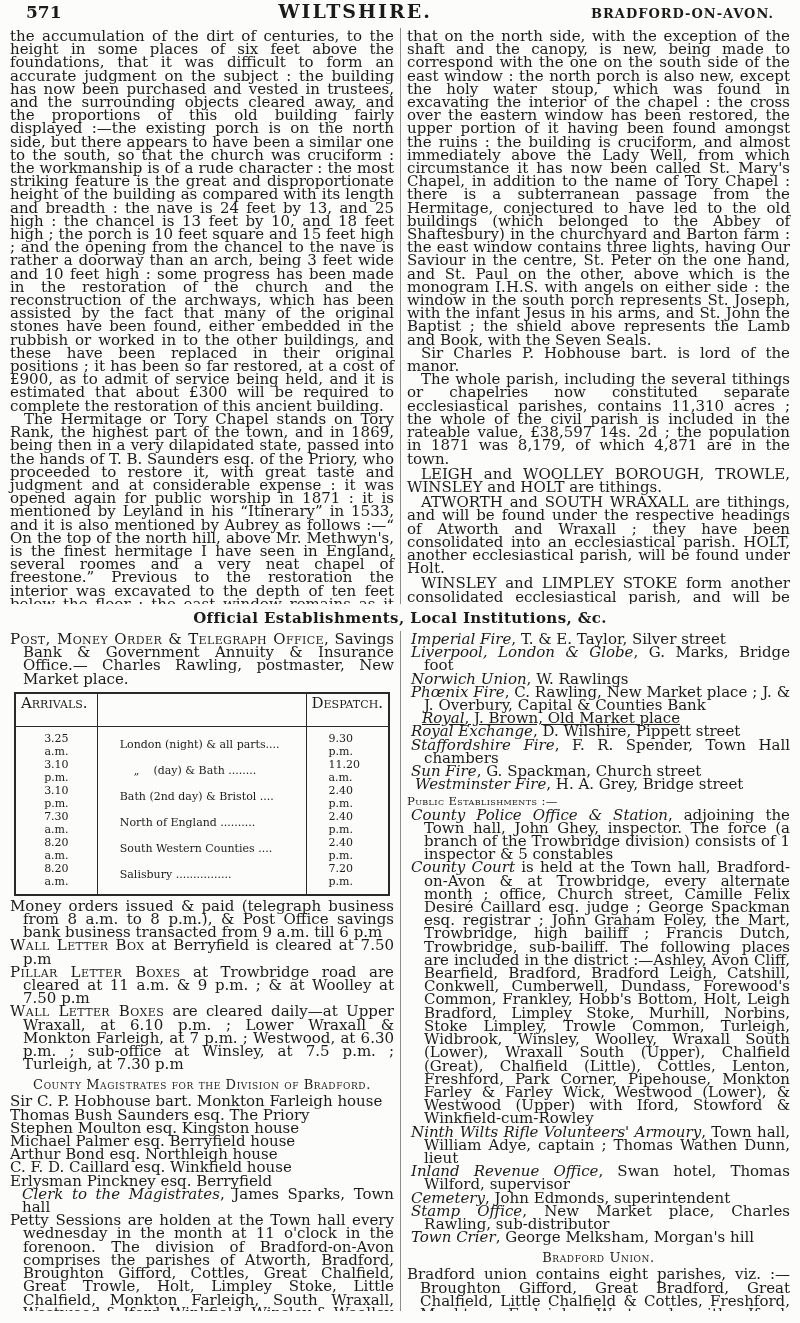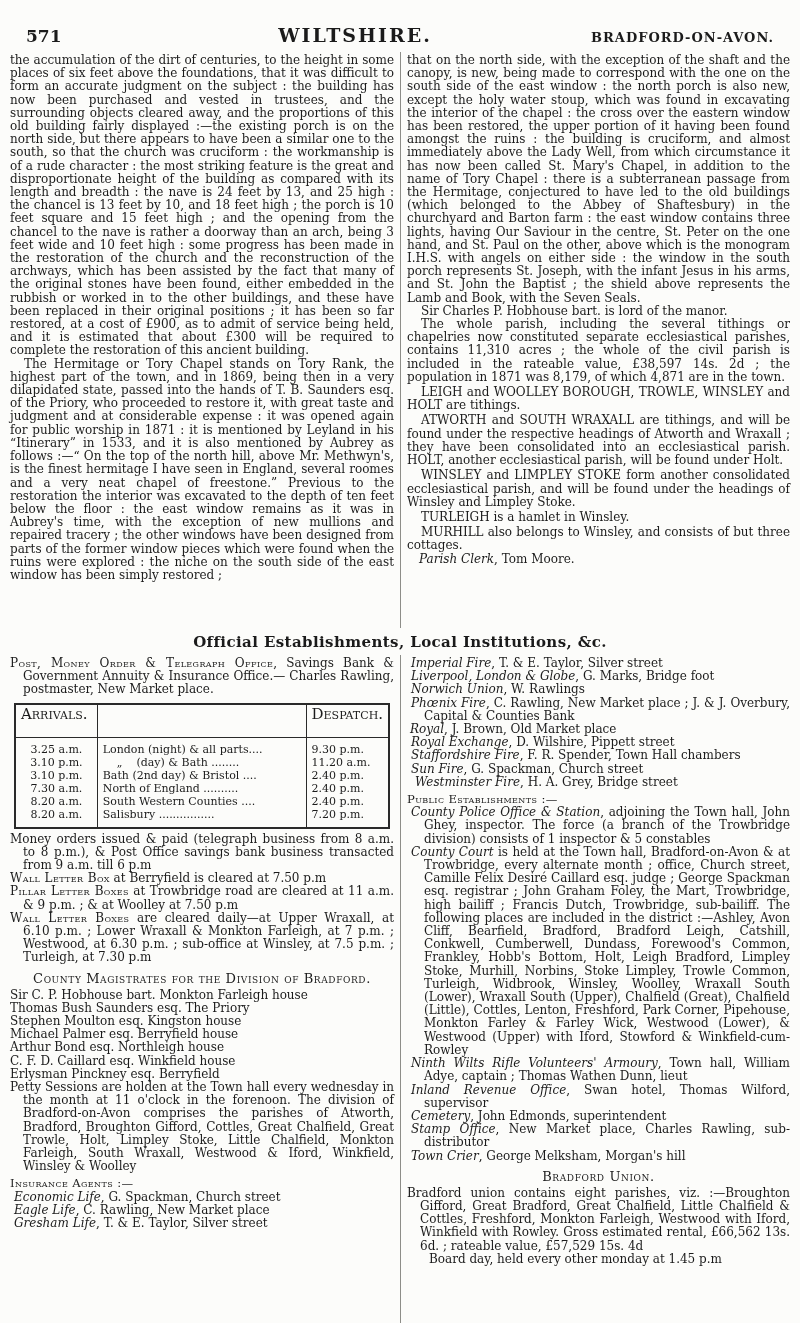--- a/index.html
+++ b/index.html
@@ -1,33 +1,33 @@
 <!DOCTYPE html>
 <html><head>
 <meta charset="utf-8">
 <style>
   html,body{margin:0;padding:0;background:#e8e8e4;}
   .page{
     width:800px;height:1323px;margin:0 auto;position:relative;overflow:hidden;
     background:#fcfcfa;color:#1b1b1b;
     font-family:"DejaVu Serif","Liberation Serif",serif;
   }
-  .page-header{display:flex;align-items:baseline;padding:24px 26px 2px 26px;height:26px;}
+  .page-header{display:flex;align-items:baseline;padding:0 26px 2px 26px;height:26px;}
   .page-num{width:140px;font-size:17px;font-weight:bold;}
   .county{flex:1;text-align:center;font-size:19px;font-weight:bold;letter-spacing:2px;}
   .place{width:230px;text-align:right;font-size:13px;font-weight:bold;letter-spacing:1px;}
 
   .cols{display:flex;padding:0 4px;}
   .cols.top{height:576px;overflow:hidden;}
   .cols.bottom{height:680px;overflow:hidden;}
   .col{width:50%;padding:2px 6px;box-sizing:border-box;}
   .col.cright{border-left:1px solid #8d8d88;}
 
   p{margin:0;}
-  .body{font-size:12px;line-height:13.2px;text-align:justify;}
+  .body{font-size:15px;line-height:13.2px;text-align:justify;}
   .indent{text-indent:14px;}
   .hang{padding-left:13px;text-indent:-13px;}
   .sc{font-variant:small-caps;letter-spacing:.4px;}
   .it{font-style:italic;}
   .gap{margin-top:2px;}
 
   .section-heading{
     margin:3px 0 2px;height:22px;line-height:22px;
     text-align:center;font-size:15px;font-weight:bold;letter-spacing:.4px;
   }
@@ -39,21 +39,21 @@
 
   table.mail{
     border-collapse:collapse;width:calc(100% - 8px);margin:6px 4px 4px;
     font-size:11px;line-height:13px;
     border:2px solid #2a2a2a;
   }
   table.mail th{
     font-variant:small-caps;font-weight:normal;text-align:left;
     padding:3px 5px 16px;border-bottom:1px solid #2a2a2a;font-size:15px;
   }
-  table.mail td{padding:0 5px;}
+  table.mail td{padding:0 22px;}
   .c-arr{width:22%;border-right:1px solid #2a2a2a;text-align:center;}
   .c-dep{width:22%;border-left:1px solid #2a2a2a;}
   tbody tr:first-child td{padding-top:5px;}
   tbody tr:last-child td{padding-bottom:6px;}
 </style>
 </head>
 <body>
 
 <div class="page">
 
@@ -136,35 +136,36 @@
       <p class="body hang"><span class="sc">Wall Letter Boxes</span><span> are cleared daily—at Upper Wraxall, at 6.10 p.m. ; Lower Wraxall &amp; Monkton Farleigh, at 7 p.m. ; Westwood, at 6.30 p.m. ; sub-office at Winsley, at 7.5 p.m. ; Turleigh, at 7.30 p.m</span></p>
 
       <p class="sub-heading">County Magistrates for the Division of Bradford.</p>
       <p class="body">Sir C. P. Hobhouse bart. Monkton Farleigh house</p>
       <p class="body">Thomas Bush Saunders esq. The Priory</p>
       <p class="body">Stephen Moulton esq. Kingston house</p>
       <p class="body">Michael Palmer esq. Berryfield house</p>
       <p class="body">Arthur Bond esq. Northleigh house</p>
       <p class="body">C. F. D. Caillard esq. Winkfield house</p>
       <p class="body">Erlysman Pinckney esq. Berryfield</p>
+      <p class="body" style="padding-left:12px;"><span class="it">Clerk to the Magistrates</span><span>, James Sparks, Town hall</span></p>
       <p class="body hang">Petty Sessions are holden at the Town hall every wednesday in the month at 11 o'clock in the forenoon. The division of Bradford-on-Avon comprises the parishes of Atworth, Bradford, Broughton Gifford, Cottles, Great Chalfield, Great Trowle, Holt, Limpley Stoke, Little Chalfield, Monkton Farleigh, South Wraxall, Westwood &amp; Iford, Winkfield, Winsley &amp; Woolley</p>
 
       <p class="body list-head">Insurance Agents :—</p>
       <p class="body hang" style="margin-left:4px;"><span class="it">Economic Life</span><span>, G. Spackman, Church street</span></p>
       <p class="body hang" style="margin-left:4px;"><span class="it">Eagle Life</span><span>, C. Rawling, New Market place</span></p>
       <p class="body hang" style="margin-left:4px;"><span class="it">Gresham Life</span><span>, T. &amp; E. Taylor, Silver street</span></p>
 
     </div>
     <div class="col cright">
 
       <p class="body hang" style="margin-left:4px;"><span class="it">Imperial Fire</span><span>, T. &amp; E. Taylor, Silver street</span></p>
       <p class="body hang" style="margin-left:4px;"><span class="it">Liverpool, London &amp; Globe</span><span>, G. Marks, Bridge foot</span></p>
       <p class="body hang" style="margin-left:4px;"><span class="it">Norwich Union</span><span>, W. Rawlings</span></p>
       <p class="body hang" style="margin-left:4px;"><span class="it">Phœnix Fire</span><span>, C. Rawling, New Market place ; J. &amp; J. Overbury, Capital &amp; Counties Bank</span></p>
-      <p class="body hang" style="margin-left:3px;"><span class="it">Royal</span><span>, J. Brown, Old Market place</span></p>
+      <p class="body hang" style="margin-left:15px;text-decoration:underline;"><span class="it">Royal</span><span>, J. Brown, Old Market place</span></p>
       <p class="body hang" style="margin-left:4px;"><span class="it">Royal Exchange</span><span>, D. Wilshire, Pippett street</span></p>
       <p class="body hang" style="margin-left:4px;"><span class="it">Staffordshire Fire</span><span>, F. R. Spender, Town Hall chambers</span></p>
       <p class="body hang" style="margin-left:4px;"><span class="it">Sun Fire</span><span>, G. Spackman, Church street</span></p>
       <p class="body hang" style="margin-left:8px;"><span class="it">Westminster Fire</span><span>, H. A. Grey, Bridge street</span></p>
 
       <p class="body list-head">Public Establishments :—</p>
       <p class="body hang" style="margin-left:4px;"><span class="it">County Police Office &amp; Station</span><span>, adjoining the Town hall, John Ghey, inspector. The force (a branch of the Trowbridge division) consists of 1 inspector &amp; 5 constables</span></p>
       <p class="body hang" style="margin-left:4px;"><span class="it">County Court</span><span> is held at the Town hall, Bradford-on-Avon &amp; at Trowbridge, every alternate month ; office, Church street, Camille Felix Desiré Caillard esq. judge ; George Spackman esq. registrar ; John Graham Foley, the Mart, Trowbridge, high bailiff ; Francis Dutch, Trowbridge, sub-bailiff. The following places are included in the district :—Ashley, Avon Cliff, Bearfield, Bradford, Bradford Leigh, Catshill, Conkwell, Cumberwell, Dundass, Forewood's Common, Frankley, Hobb's Bottom, Holt, Leigh Bradford, Limpley Stoke, Murhill, Norbins, Stoke Limpley, Trowle Common, Turleigh, Widbrook, Winsley, Woolley, Wraxall South (Lower), Wraxall South (Upper), Chalfield (Great), Chalfield (Little), Cottles, Lenton, Freshford, Park Corner, Pipehouse, Monkton Farley &amp; Farley Wick, Westwood (Lower), &amp; Westwood (Upper) with Iford, Stowford &amp; Winkfield-cum-Rowley</span></p>
       <p class="body hang" style="margin-left:4px;"><span class="it">Ninth Wilts Rifle Volunteers' Armoury</span><span>, Town hall, William Adye, captain ; Thomas Wathen Dunn, lieut</span></p>
       <p class="body hang" style="margin-left:4px;"><span class="it">Inland Revenue Office</span><span>, Swan hotel, Thomas Wilford, supervisor</span></p>

